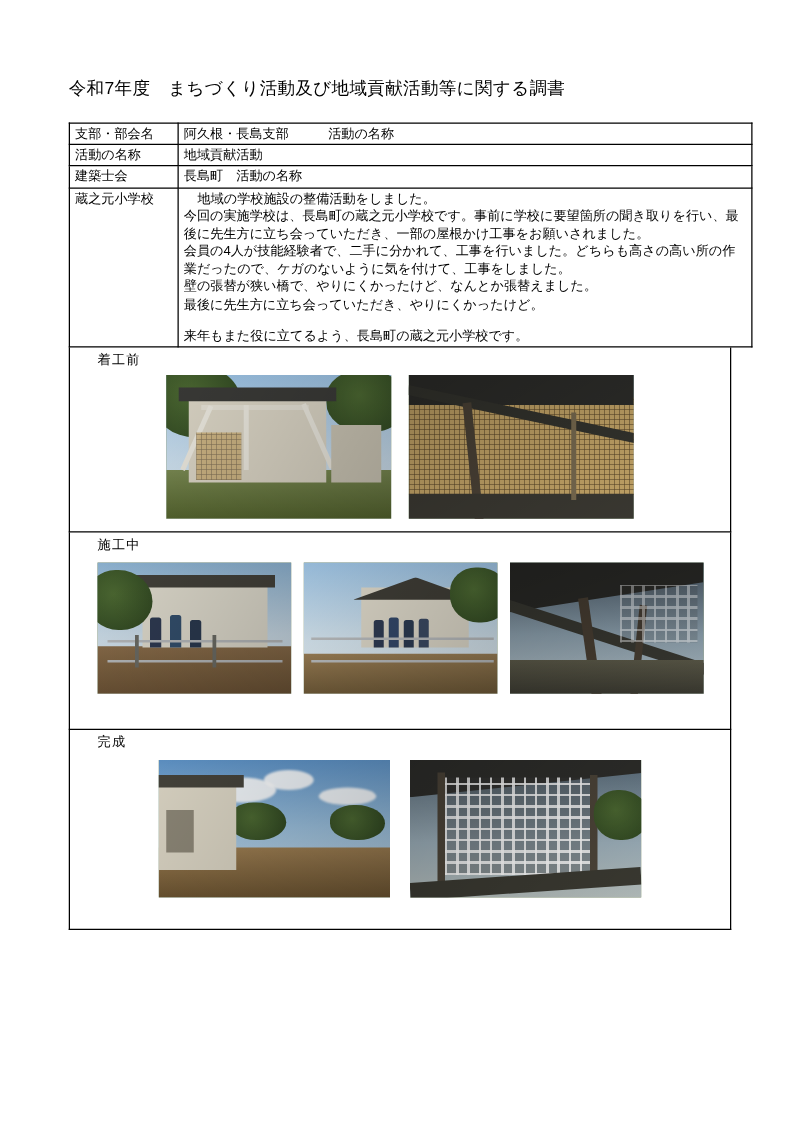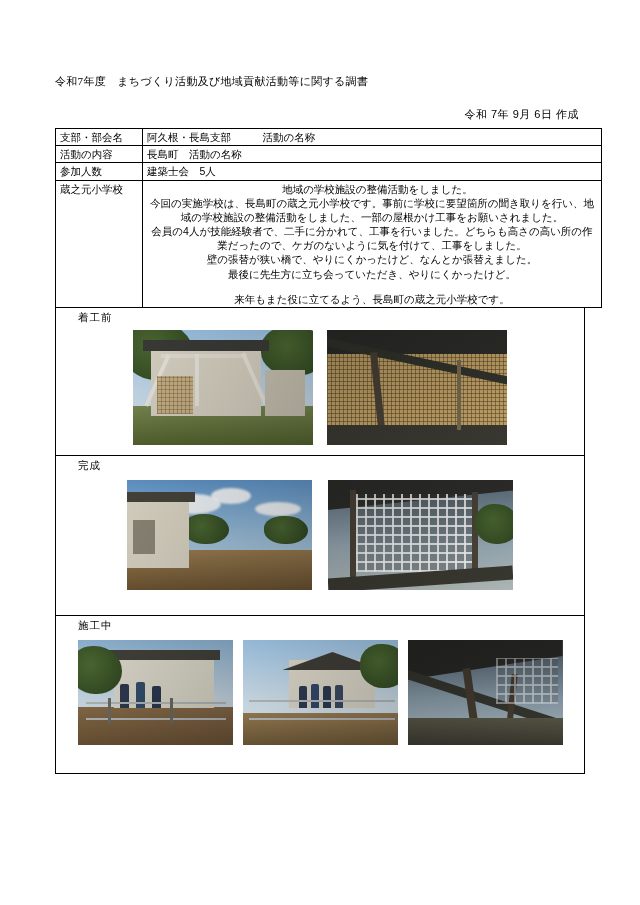--- a/index.html
+++ b/index.html
@@ -18,26 +18,25 @@
     box-sizing: border-box;
     overflow: hidden;
   }
   .sheet {
     position: absolute;
     left: 55px;
     top: 58px;
     width: 530px;
   }
   .doc-title {
-    font-size: 11px;
+    font-size: 14px;
     color: #000;
     letter-spacing: 0.3px;
-    margin: 16px 0 18px 0;
+    margin: 4px 0 18px 0;
     white-space: nowrap;
-    font-family: Liberation Serif, serif;
   }
   .doc-date {
     font-size: 11px;
     text-align: right;
     margin: 0 6px 6px 0;
     letter-spacing: 0.5px;
   }
   table.main {
     border-collapse: collapse;
     width: 530px;
@@ -60,21 +59,20 @@
   td.label-mid {
     vertical-align: middle;
     text-align: left;
   }
   .content-cell {
     padding: 4px 6px 6px 6px;
     line-height: 1.45;
   }
   .content-cell p {
     margin: 0;
-    text-align: center;
   }
   .indent {
     text-indent: 11px;
   }
   .spacer-line {
     height: 11px;
   }
   
   .photo-section {
     border: 1px solid #000;
@@ -172,41 +170,40 @@
     pointer-events: none;
   }
 </style>
 </head>
 <body>
 
 <div class="page">
   <div class="sheet">
 
     <div class="doc-title">令和7年度　まちづくり活動及び地域貢献活動等に関する調書</div>
-    <div class="doc-date">令和  7年  9月  6日  作成</div>
 
     <table class="main">
       <tbody>
           <tr>
         <td class="label">支部・部会名</td>
         <td class="value">阿久根・長島支部　　　活動の名称</td>
       </tr>
       <tr>
-        <td class="label">活動の内容</td>
-        <td class="value">長島町　活動の名称</td>
+        <td class="label">活動の名称</td>
+        <td class="value">地域貢献活動</td>
       </tr>
       <tr>
-        <td class="label">参加人数</td>
-        <td class="value">建築士会　5人</td>
+        <td class="label">建築士会</td>
+        <td class="value">長島町　活動の名称</td>
       </tr>
       <tr>
         <td class="label label-mid">蔵之元小学校</td>
         <td class="value content-cell">
           <p class="indent">地域の学校施設の整備活動をしました。</p>
-          <p>今回の実施学校は、長島町の蔵之元小学校です。事前に学校に要望箇所の聞き取りを行い、地域の学校施設の整備活動をしました、一部の屋根かけ工事をお願いされました。</p>
+          <p>今回の実施学校は、長島町の蔵之元小学校です。事前に学校に要望箇所の聞き取りを行い、最後に先生方に立ち会っていただき、一部の屋根かけ工事をお願いされました。</p>
           <p>会員の4人が技能経験者で、二手に分かれて、工事を行いました。どちらも高さの高い所の作業だったので、ケガのないように気を付けて、工事をしました。</p>
           <p>壁の張替が狭い橋で、やりにくかったけど、なんとか張替えました。</p>
           <p>最後に先生方に立ち会っていただき、やりにくかったけど。</p>
           <p class="spacer-line"></p>
           <p>来年もまた役に立てるよう、長島町の蔵之元小学校です。</p>
         </td>
       </tr>
     </tbody>
       </table>
 
@@ -234,49 +231,20 @@
           <div class="roofdark" style="left:0;top:0;width:100%;height:24px;background:#2e2e2b;"></div>
           <div class="beam" style="left:0;top:8px;width:200px;height:8px;transform:rotate(12deg);transform-origin:left top;background:#35352f;"></div>
           <div class="beam" style="left:48px;top:22px;width:7px;height:95px;transform:rotate(-6deg);background:#4d4438;"></div>
           <div class="beam" style="left:0;bottom:0;width:100%;height:20px;background:#3c3a33;"></div>
           <div class="pole" style="left:130px;top:30px;width:4px;height:70px;background:#7b6d52;"></div>
           <div class="shade" style="background:linear-gradient(150deg,rgba(0,0,0,.28),rgba(0,0,0,.05));"></div>
         </div>
       </div>
     </div>
 
-    <div class="photo-section" style="height:160px;">
-      <div class="section-label">完成</div>
-      <div class="photo-row" style="padding-top:24px;gap:16px;">
-        <div class="photo" style="width:185px;height:110px;">
-          <div class="sky" style="background:linear-gradient(#5f94c8,#9ec3e0 50%,#cfe0ec);"></div>
-          <div class="cloud" style="left:40px;top:14px;width:54px;height:20px;"></div>
-          <div class="cloud" style="left:84px;top:8px;width:40px;height:16px;"></div>
-          <div class="cloud" style="left:128px;top:22px;width:46px;height:14px;"></div>
-          <div class="tree" style="left:56px;top:34px;width:46px;height:30px;"></div>
-          <div class="tree" style="right:4px;top:36px;width:44px;height:28px;"></div>
-          <div class="ground" style="height:36%;background:linear-gradient(#9d7e52,#6d5532);"></div>
-          <div class="wall" style="left:0;top:18px;width:62px;height:70px;background:#ddd7c6;"></div>
-          <div class="roofdark" style="left:-4px;top:12px;width:72px;height:10px;background:#46443c;"></div>
-          <div class="wall" style="left:6px;top:40px;width:22px;height:34px;background:#8e8878;"></div>
-          <div class="shade"></div>
-        </div>
-        <div class="photo" style="width:185px;height:110px;">
-          <div class="sky" style="background:linear-gradient(#5c6f7e,#9fb2bd 60%,#b6bfbd);"></div>
-          <div class="roofdark" style="left:0;top:0;width:100%;height:30px;background:#2f2f2c;clip-path:polygon(0 0,100% 0,100% 35%,0 100%);"></div>
-          <div class="lattice" style="left:28px;top:14px;width:116px;height:78px;"></div>
-          <div class="beam" style="left:22px;top:10px;width:6px;height:92px;background:#4e463a;"></div>
-          <div class="beam" style="left:144px;top:12px;width:6px;height:88px;background:#4e463a;"></div>
-          <div class="beam" style="left:0;bottom:4px;width:100%;height:14px;background:#3b3a32;transform:rotate(-4deg);"></div>
-          <div class="tree" style="right:-6px;top:24px;width:44px;height:40px;"></div>
-          <div class="shade" style="background:linear-gradient(140deg,rgba(0,0,0,.25),rgba(0,0,0,.05));"></div>
-        </div>
-      </div>
-    </div>
-
     <div class="photo-section" style="height:158px;">
       <div class="section-label">施工中</div>
       <div class="photo-row" style="padding-top:24px;gap:10px;">
         <div class="photo" style="width:155px;height:105px;">
           <div class="sky" style="background:linear-gradient(#8fb6d6,#cfe0ec 55%,#e6eef2);"></div>
           <div class="ground" style="height:36%;background:linear-gradient(#8a6d4a,#6d5436);"></div>
           <div class="wall" style="left:36px;top:16px;width:100px;height:52px;background:#e2ded0;"></div>
           <div class="roofdark" style="left:30px;top:10px;width:112px;height:10px;background:#44423b;"></div>
           <div class="tree" style="left:-8px;top:6px;width:52px;height:48px;"></div>
           <div class="person" style="left:42px;top:44px;width:9px;height:24px;"></div>
@@ -306,14 +274,43 @@
           <div class="beam" style="left:0;top:30px;width:190px;height:9px;transform:rotate(18deg);transform-origin:left top;background:#3a3a33;"></div>
           <div class="beam" style="left:60px;top:28px;width:8px;height:80px;transform:rotate(-8deg);background:#4a4034;"></div>
           <div class="beam" style="left:100px;top:34px;width:6px;height:72px;transform:rotate(6deg);background:#4a4034;"></div>
           <div class="lattice" style="left:88px;top:18px;width:62px;height:46px;opacity:.55;"></div>
           <div class="ground" style="height:26%;background:linear-gradient(#5d5b4a,#3b3a31);"></div>
           <div class="shade" style="background:linear-gradient(160deg,rgba(0,0,0,.3),rgba(0,0,0,.08));"></div>
         </div>
       </div>
     </div>
 
+    <div class="photo-section" style="height:160px;">
+      <div class="section-label">完成</div>
+      <div class="photo-row" style="padding-top:24px;gap:16px;">
+        <div class="photo" style="width:185px;height:110px;">
+          <div class="sky" style="background:linear-gradient(#5f94c8,#9ec3e0 50%,#cfe0ec);"></div>
+          <div class="cloud" style="left:40px;top:14px;width:54px;height:20px;"></div>
+          <div class="cloud" style="left:84px;top:8px;width:40px;height:16px;"></div>
+          <div class="cloud" style="left:128px;top:22px;width:46px;height:14px;"></div>
+          <div class="tree" style="left:56px;top:34px;width:46px;height:30px;"></div>
+          <div class="tree" style="right:4px;top:36px;width:44px;height:28px;"></div>
+          <div class="ground" style="height:36%;background:linear-gradient(#9d7e52,#6d5532);"></div>
+          <div class="wall" style="left:0;top:18px;width:62px;height:70px;background:#ddd7c6;"></div>
+          <div class="roofdark" style="left:-4px;top:12px;width:72px;height:10px;background:#46443c;"></div>
+          <div class="wall" style="left:6px;top:40px;width:22px;height:34px;background:#8e8878;"></div>
+          <div class="shade"></div>
+        </div>
+        <div class="photo" style="width:185px;height:110px;">
+          <div class="sky" style="background:linear-gradient(#5c6f7e,#9fb2bd 60%,#b6bfbd);"></div>
+          <div class="roofdark" style="left:0;top:0;width:100%;height:30px;background:#2f2f2c;clip-path:polygon(0 0,100% 0,100% 35%,0 100%);"></div>
+          <div class="lattice" style="left:28px;top:14px;width:116px;height:78px;"></div>
+          <div class="beam" style="left:22px;top:10px;width:6px;height:92px;background:#4e463a;"></div>
+          <div class="beam" style="left:144px;top:12px;width:6px;height:88px;background:#4e463a;"></div>
+          <div class="beam" style="left:0;bottom:4px;width:100%;height:14px;background:#3b3a32;transform:rotate(-4deg);"></div>
+          <div class="tree" style="right:-6px;top:24px;width:44px;height:40px;"></div>
+          <div class="shade" style="background:linear-gradient(140deg,rgba(0,0,0,.25),rgba(0,0,0,.05));"></div>
+        </div>
+      </div>
+    </div>
+
   </div>
 </div>
 
 </body></html>

